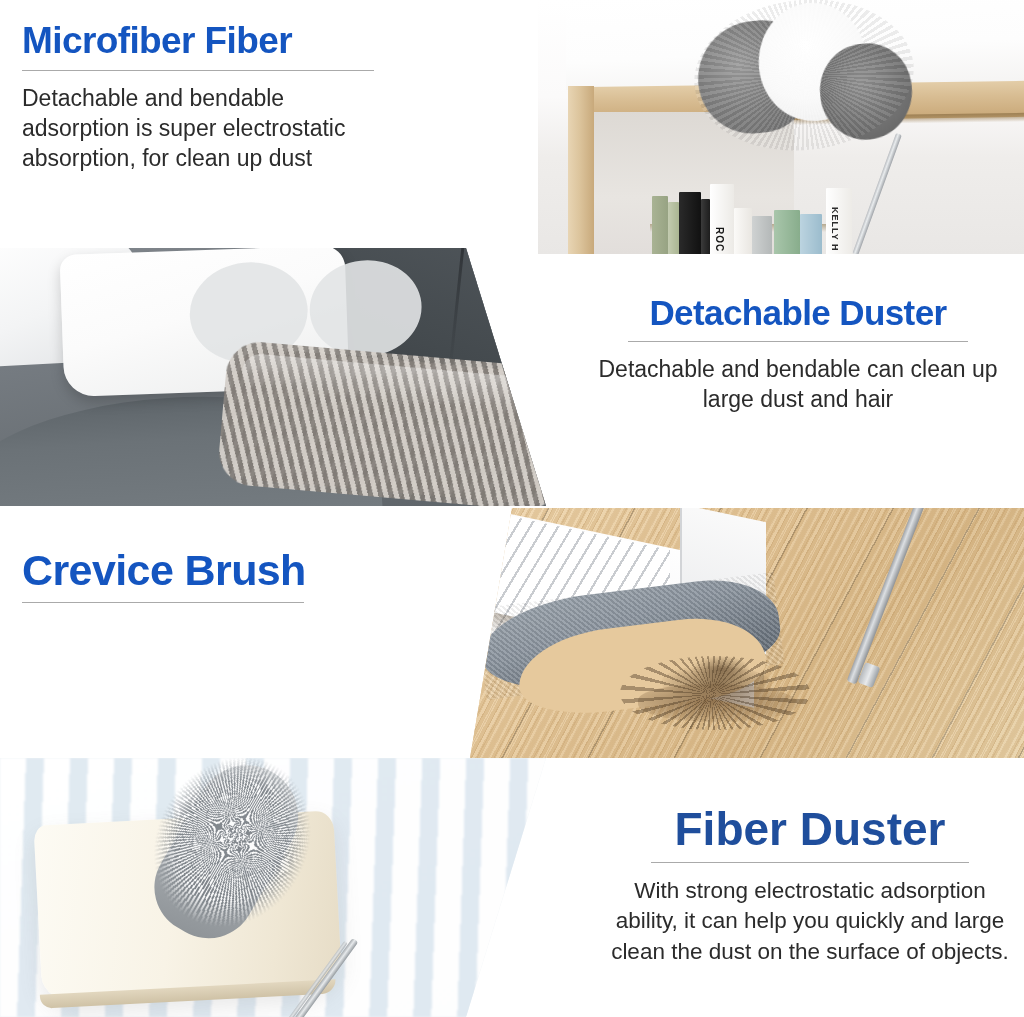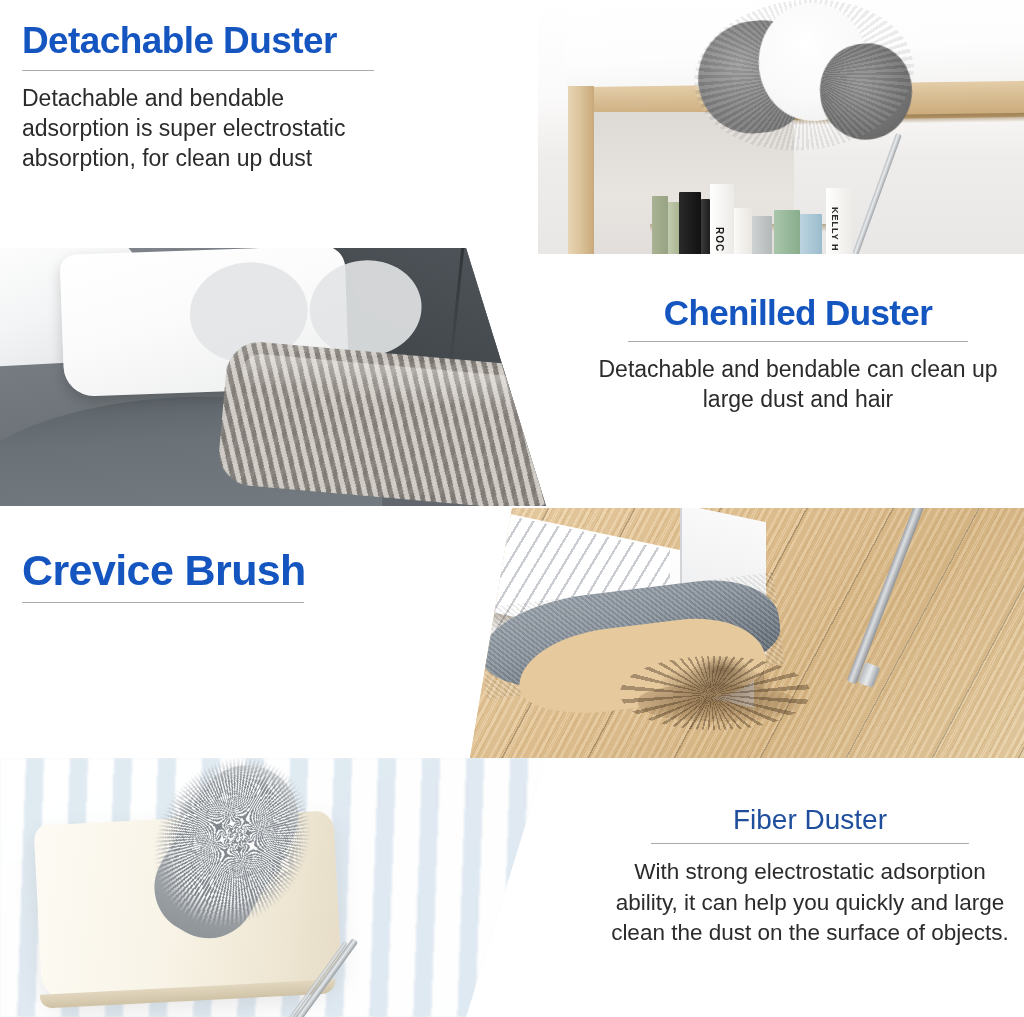--- a/index.html
+++ b/index.html
@@ -41,21 +41,21 @@
   #tb-chenille .body-copy { font-size: 23px; }
 
   
   #tb-crevice { left: 22px; top: 548px; width: 440px; }
   #tb-crevice .heading { font-size: 43px; }
   #tb-crevice .rule { width: 282px; }
   #tb-crevice .body-copy { font-size: 23px; width: 425px; }
 
   
   #tb-fiber { left: 604px; top: 805px; width: 412px; text-align: center; }
-  #tb-fiber .heading { font-size: 28px; color: #1F4E9C; font-weight: normal; letter-spacing: 0px; }
+  #tb-fiber .heading { font-size: 46px; color: #1F4E9C; font-weight: bold; letter-spacing: 0px; }
   #tb-fiber .rule { width: 318px; margin-left: auto; margin-right: auto; }
   #tb-fiber .body-copy { font-size: 22.5px; line-height: 1.34; }
 
   
   .panel { position: absolute; overflow: hidden; }
   .ph { position: absolute; inset: 0; }
 
   
   #panel-shelf { left: 538px; top: 0px; width: 486px; height: 254px; background: #f3f1ef; }
   #shelf-wall {
@@ -431,27 +431,27 @@
     <div id="lampshade-lip"></div>
     <div id="fiber-duster">
       <div id="fd-core"></div>
       <div id="fd-fluff"></div>
     </div>
     <div id="pole-3b"></div>
     <div id="pole-3"></div>
   </div>
 
   <div class="txtblock" id="tb-microfiber">
-    <div class="heading">Detachable Duster</div>
+    <div class="heading">Microfiber Fiber</div>
     <div class="rule"></div>
     <div class="body-copy">Detachable and bendable adsorption is super electrostatic absorption, for clean up dust</div>
   </div>
 
   <div class="txtblock" id="tb-chenille">
-    <div class="heading">Chenilled Duster</div>
+    <div class="heading">Detachable Duster</div>
     <div class="rule"></div>
     <div class="body-copy">Detachable and bendable can clean up large dust and hair</div>
   </div>
 
   <div class="txtblock" id="tb-crevice">
     <div class="heading">Crevice Brush</div>
     <div class="rule"></div>
   </div>
 
   <div class="txtblock" id="tb-fiber">

